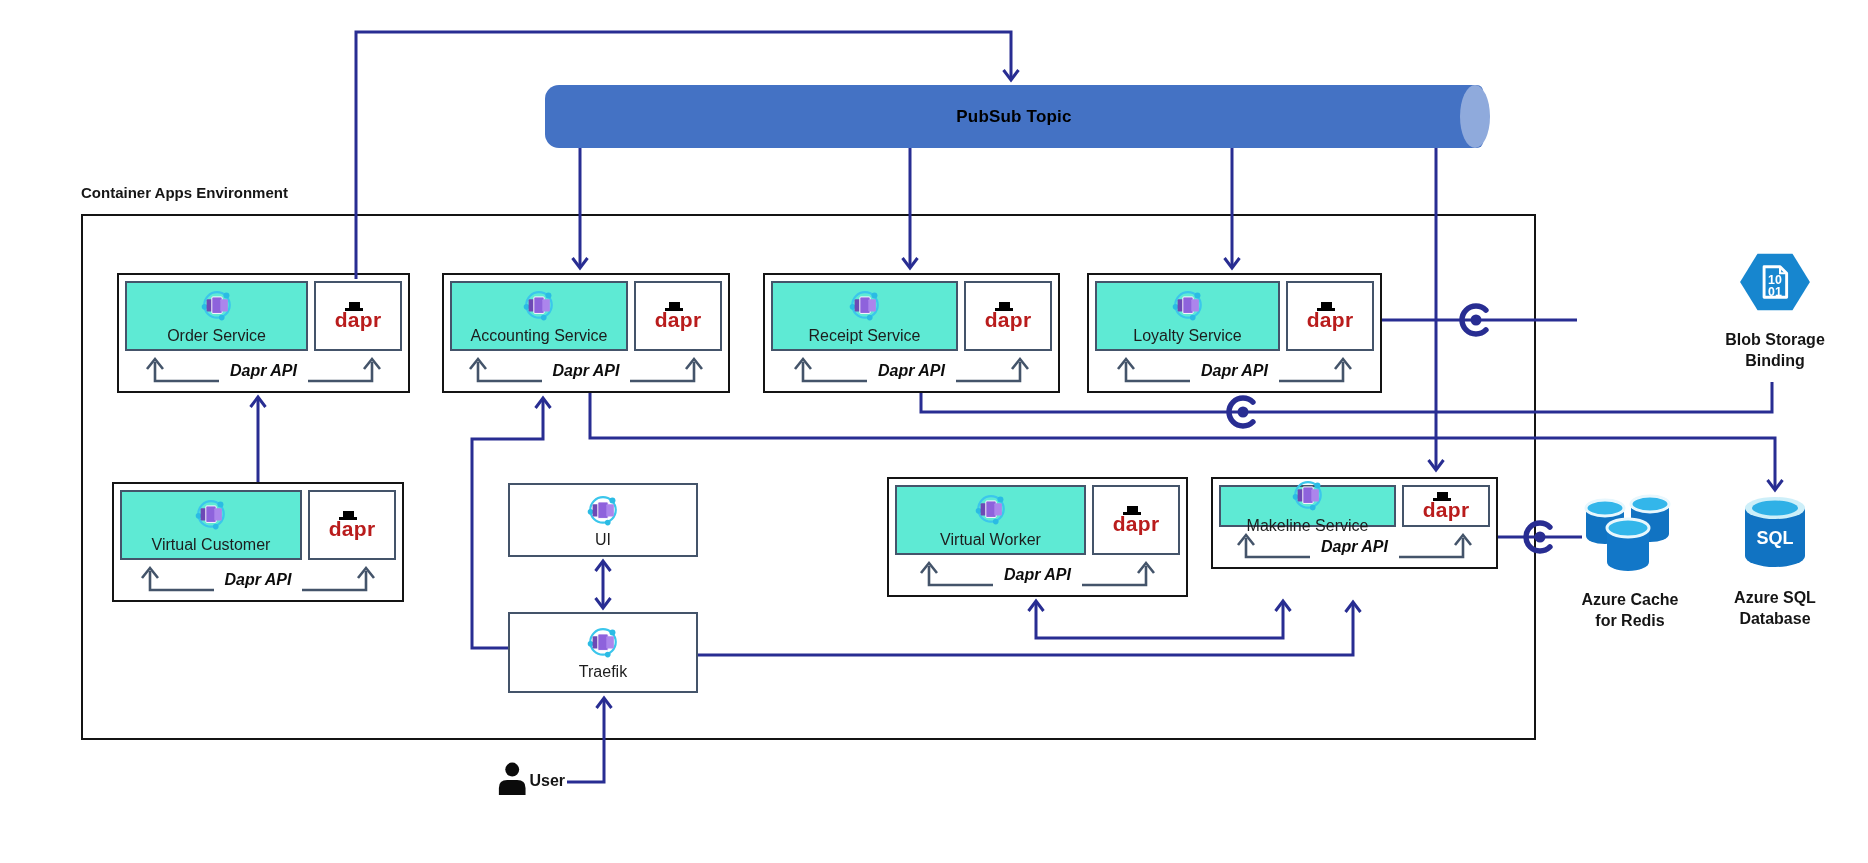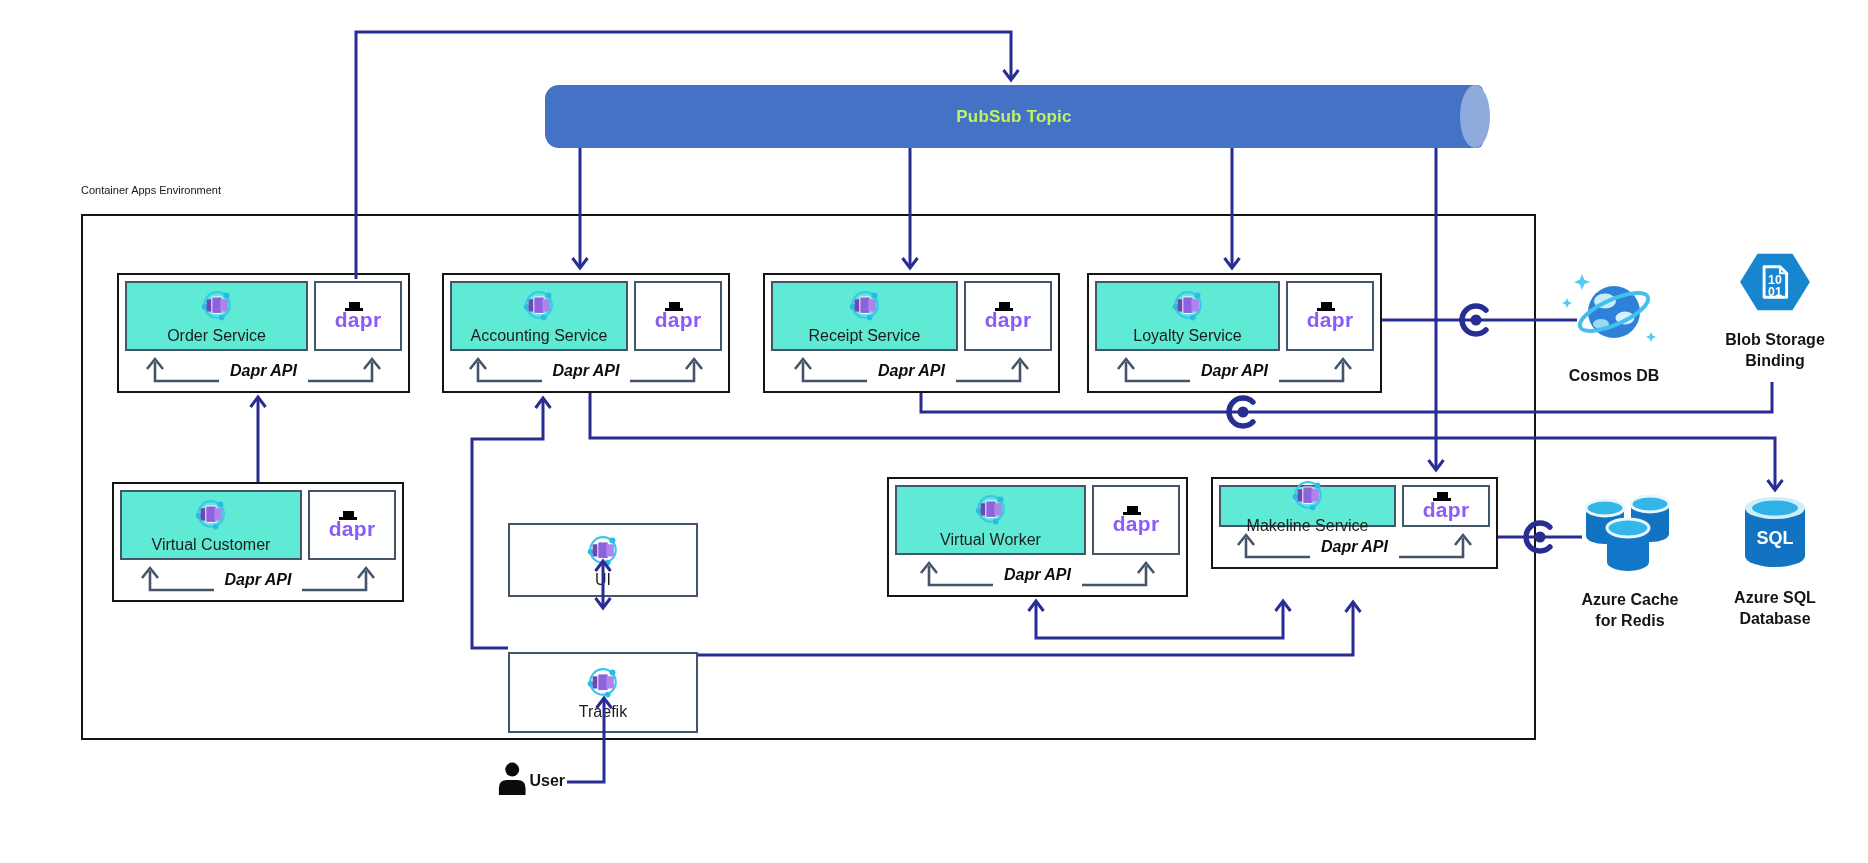--- a/index.html
+++ b/index.html
@@ -2,56 +2,56 @@
 <html style="--connector: #282D92; --cylinder: #4472C4; --cylinder-cap: #8FAADC; --inner-border: #44546A; --outer-border: #141414; --ef-border: #2E2E9E;"><head>
 <meta charset="utf-8">
 <style>
   html,body{margin:0;padding:0;background:#fff;}
   .canvas{position:relative;width:1868px;height:863px;background:#fff;overflow:hidden;
           font-family:"Liberation Sans",sans-serif;color:#1b1b1b;}
 
   
   .env{position:absolute;left:81px;top:214px;width:1451px;height:522px;
        border:2.6px solid var(--outer-border,#141414);z-index:1;background:#fff;}
-  .env-label{position:absolute;left:81px;top:184px;font-size:11px;font-weight:400;color:#161616;z-index:2;}
+  .env-label{position:absolute;left:81px;top:184px;font-size:15px;font-weight:700;color:#161616;z-index:2;}
 
   
   .cylinder{position:absolute;left:545px;top:85px;width:938px;height:63px;z-index:3;
             background:var(--cylinder,#4472C4);border-radius:14px 6px 6px 14px;}
   .cyl-cap{position:absolute;right:-7px;top:0;width:30px;height:63px;border-radius:50%;
            background:var(--cylinder-cap,#8FAADC);}
   .cyl-label{position:absolute;inset:0;display:flex;align-items:center;justify-content:center;
-             color:#bef264;font-size:17px;font-weight:700;letter-spacing:.2px;}
+             color:#000000;font-size:17px;font-weight:700;letter-spacing:.2px;}
 
   
   .svc{position:absolute;height:120px;background:#fff;border:2.6px solid var(--outer-border,#141414);
        box-sizing:border-box;z-index:10;}
   .svc-main{position:absolute;left:6px;top:6px;bottom:40px;right:100px;box-sizing:border-box;
             border:2.2px solid var(--inner-border,#44546A);background:#5eead4;
             display:flex;flex-direction:column;align-items:center;justify-content:center;gap:2px;}
   .svc-dapr{position:absolute;right:6px;top:6px;bottom:40px;width:88px;box-sizing:border-box;
             border:2.2px solid var(--inner-border,#44546A);background:#fff;
             display:flex;align-items:center;justify-content:center;}
   .svc-api{position:absolute;left:6px;right:6px;bottom:2px;height:36px;
            display:flex;align-items:center;justify-content:center;gap:9px;}
   .svc-name{font-size:16px;color:#1d1d1d;white-space:nowrap;}
   .api-label{font-size:16px;font-weight:700;color:#0d0d0d;white-space:nowrap;font-style:italic;}
   .api-glyph{flex:0 0 auto;}
   .api-glyph path{stroke:var(--inner-border,#44546A);stroke-width:2.6;fill:none;}
 
   
-  .dapr-logo{position:relative;display:inline-block;font-size:21px;font-weight:800;color:#8b5cf6;
+  .dapr-logo{position:relative;display:inline-block;font-size:21px;font-weight:800;color:#b91c1c;
              line-height:1;padding-top:7px;letter-spacing:.3px;}
   .dapr-logo::before{content:"";position:absolute;left:14px;top:0;width:11px;height:6px;background:#000;}
   .dapr-logo::after{content:"";position:absolute;left:10px;top:5.5px;width:18px;height:3px;background:#000;}
 
   
   .app{position:absolute;box-sizing:border-box;border:2.2px solid var(--inner-border,#44546A);
        background:#fff;display:flex;flex-direction:column;align-items:center;justify-content:center;
-       gap:1px;z-index:10;margin-top:40px;}
+       gap:1px;z-index:10;}
   .app-name{font-size:16px;color:#1d1d1d;}
 
   
   .ef{position:absolute;left:666px;top:418px;width:182px;height:39px;box-sizing:border-box;
       background:#fff;border:2.4px solid var(--ef-border,#2E2E9E);display:flex;align-items:center;
       justify-content:center;font-size:16.5px;color:#111;z-index:30;}
 
   
   .ext{position:absolute;display:flex;flex-direction:column;align-items:center;z-index:10;}
   .ext-label{margin-top:16px;font-size:16px;font-weight:600;color:#151515;text-align:center;
@@ -301,33 +301,20 @@
           <circle cx="4.8" cy="21" r="3" fill="#2BBBE4"></circle>
           <circle cx="23" cy="32.4" r="3" fill="#2BBBE4"></circle>
           <rect x="7" y="13" width="8" height="13" rx="1" fill="#6D49B4"></rect>
           <rect x="12.5" y="10.5" width="11" height="17.5" rx="1.2" fill="#8E62DC" stroke="#fff" stroke-width="1"></rect>
           <rect x="21.5" y="13" width="8" height="13" rx="1" fill="#AC85EC"></rect>
         </svg></span>
     <span class="app-name">Traefik</span>
   </div>
 
 
-  <div class="ext" style="left:1554px;top:272px;width:120px;">
-    <svg width="120" height="78" viewBox="0 0 120 78">
-      <path d="M28,2 L30.3,7.7 L36,10 L30.3,12.3 L28,18 L25.7,12.3 L20,10 L25.7,7.7 Z" fill="#55CAF3"></path>
-      <path d="M13,26 L14.6,29.4 L18,31 L14.6,32.6 L13,36 L11.4,32.6 L8,31 L11.4,29.4 Z" fill="#55CAF3"></path>
-      <path d="M97,60 L98.6,63.4 L102,65 L98.6,66.6 L97,70 L95.4,66.6 L92,65 L95.4,63.4 Z" fill="#55CAF3"></path>
-      <circle cx="60" cy="40" r="26" fill="#2E80D8"></circle>
-      <ellipse cx="51" cy="29" rx="11" ry="7.5" fill="#C8ECFA"></ellipse>
-      <ellipse cx="71" cy="46" rx="9.5" ry="6.5" fill="#D6F3FC"></ellipse>
-      <ellipse cx="47" cy="52" rx="8" ry="5" fill="#9BD9F2"></ellipse>
-      <ellipse cx="60" cy="40" rx="37" ry="12.5" fill="none" stroke="#45C0EE" stroke-width="4" transform="rotate(-24 60 40)"></ellipse>
-    </svg>
-    <span class="ext-label">Cosmos DB</span>
-  </div>
 
   <div class="ext" style="left:1710px;top:250px;width:130px;">
     <svg width="74" height="64" viewBox="0 0 100 88">
       <polygon points="2,44 26,5 74,5 98,44 74,83 26,83" fill="#1786CF"></polygon>
       <path d="M35,23 H57 L66,32 V65 H35 Z" fill="none" stroke="#fff" stroke-width="4" stroke-linejoin="round"></path>
       <path d="M57,23 V32 H66" fill="none" stroke="#fff" stroke-width="3"></path>
       <text x="50" y="47" text-anchor="middle" fill="#fff" font-size="17" font-weight="bold" font-family="Liberation Sans, sans-serif">10</text>
       <text x="50" y="63" text-anchor="middle" fill="#fff" font-size="17" font-weight="bold" font-family="Liberation Sans, sans-serif">01</text>
     </svg>
     <span class="ext-label">Blob Storage

